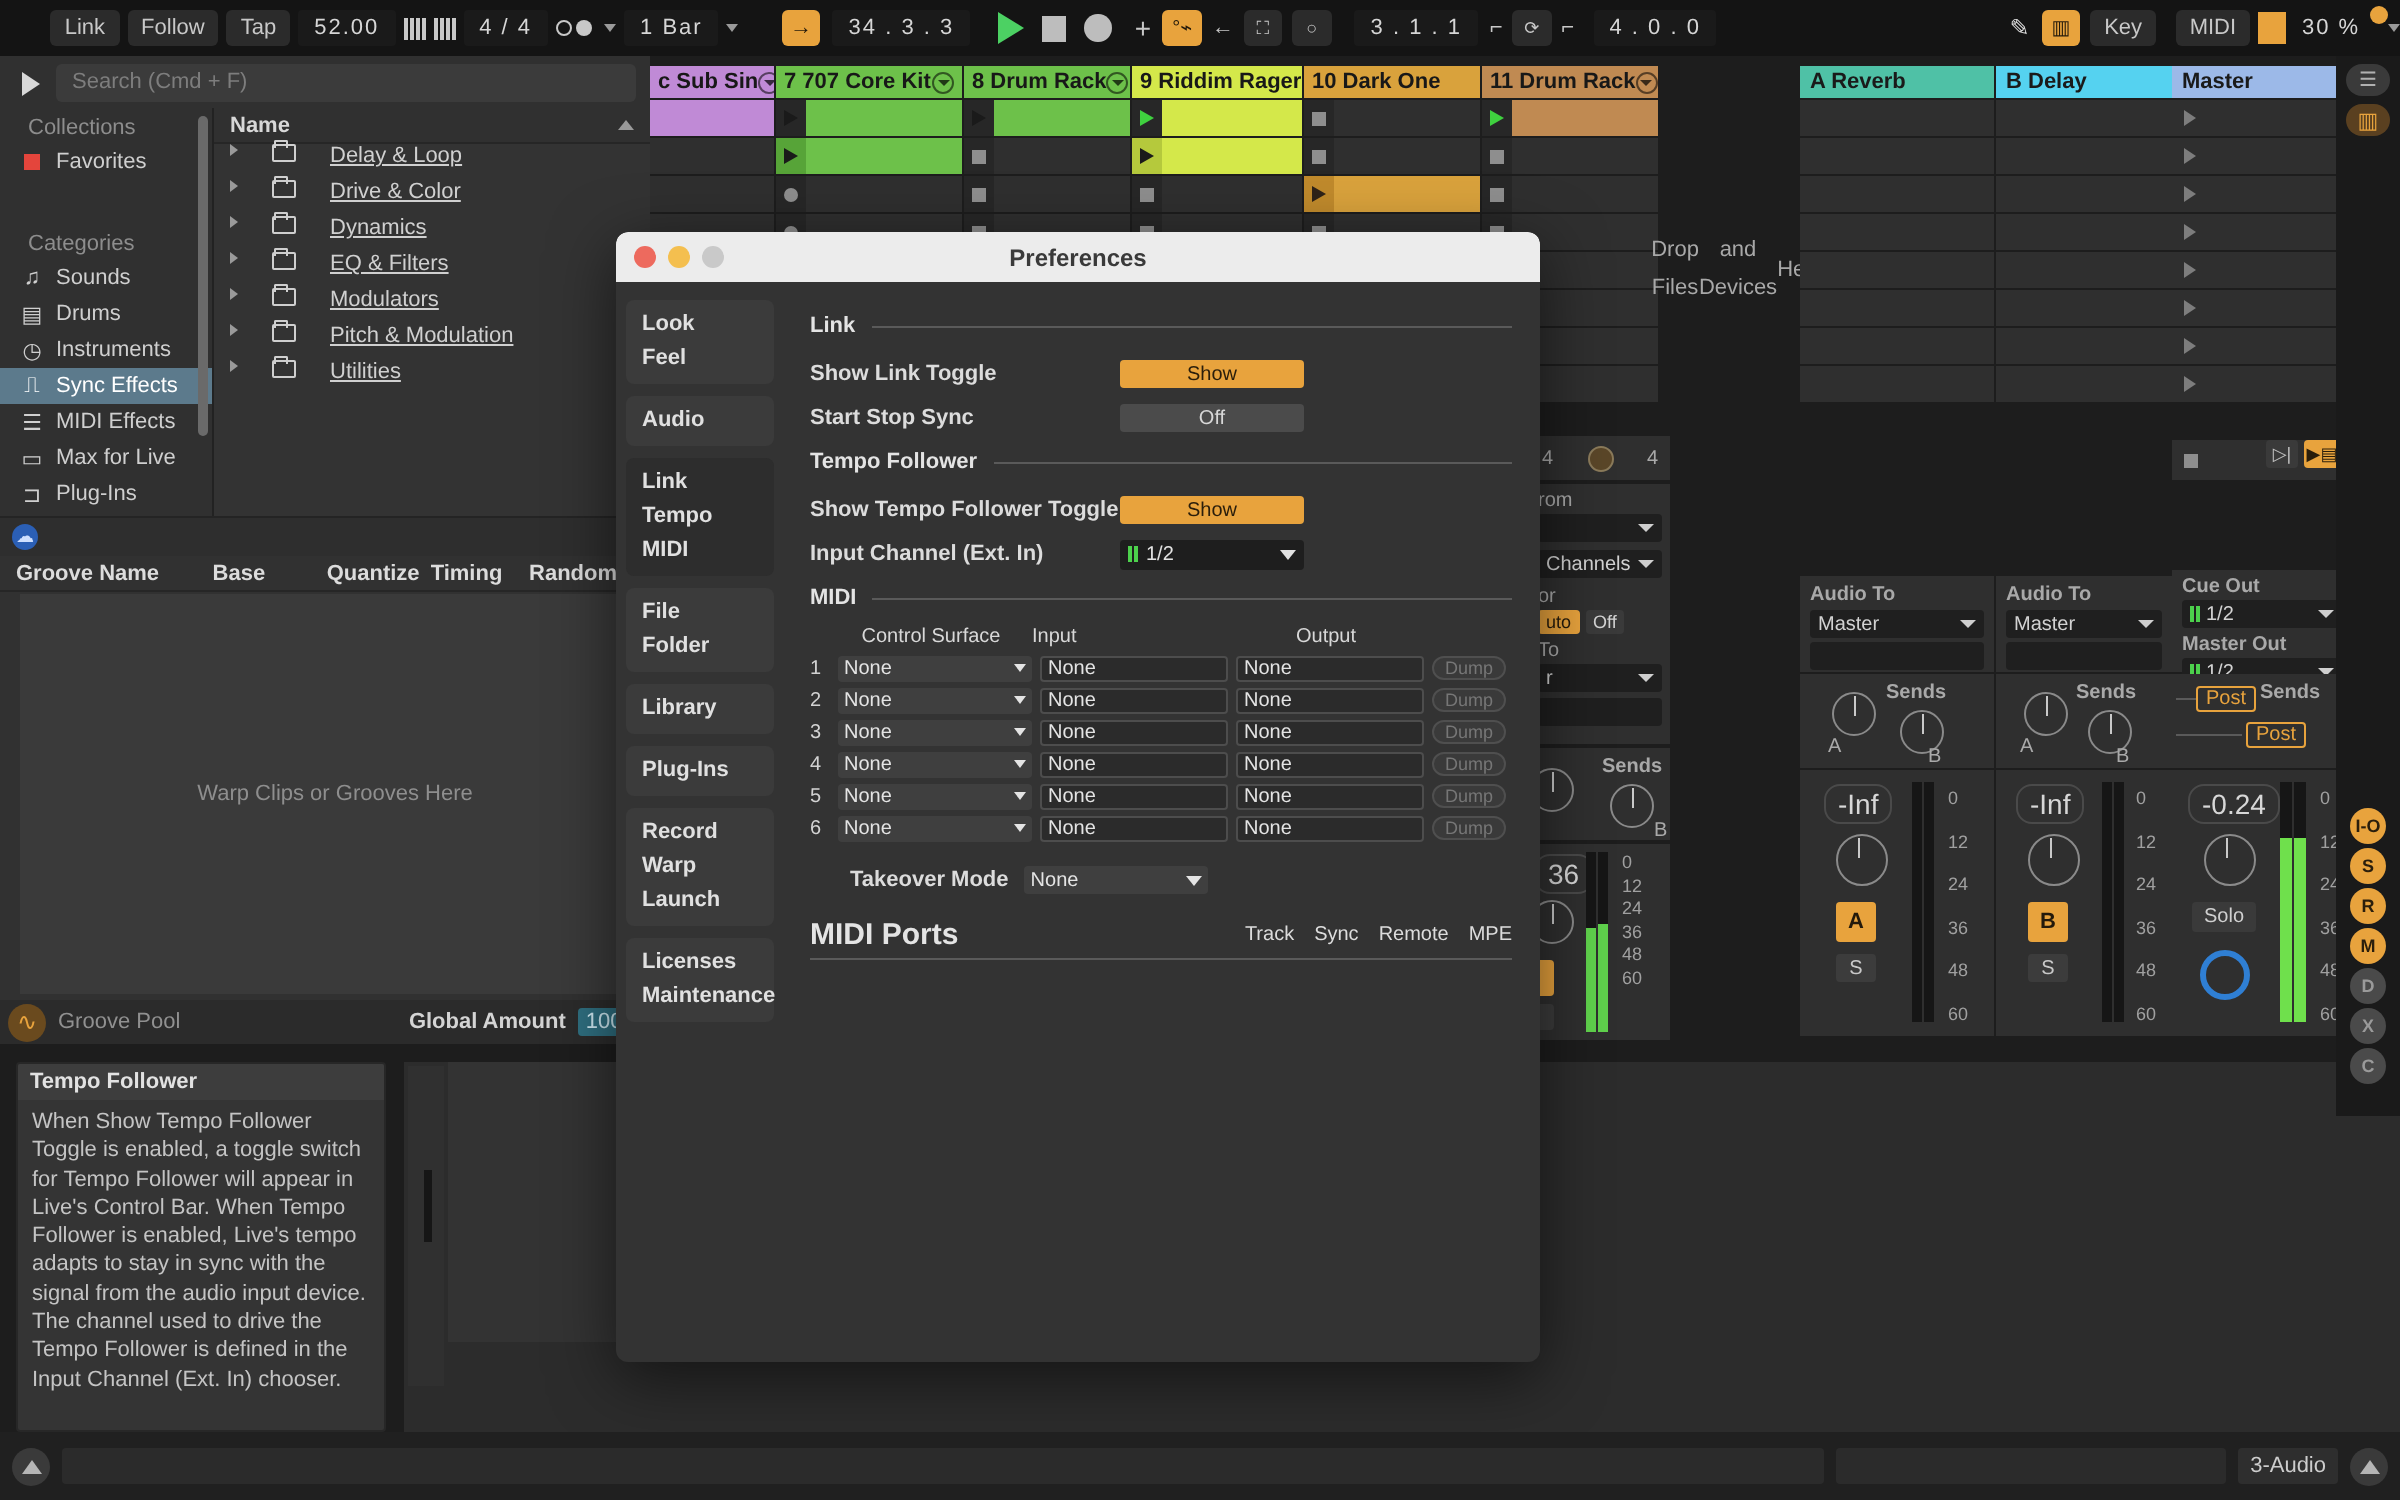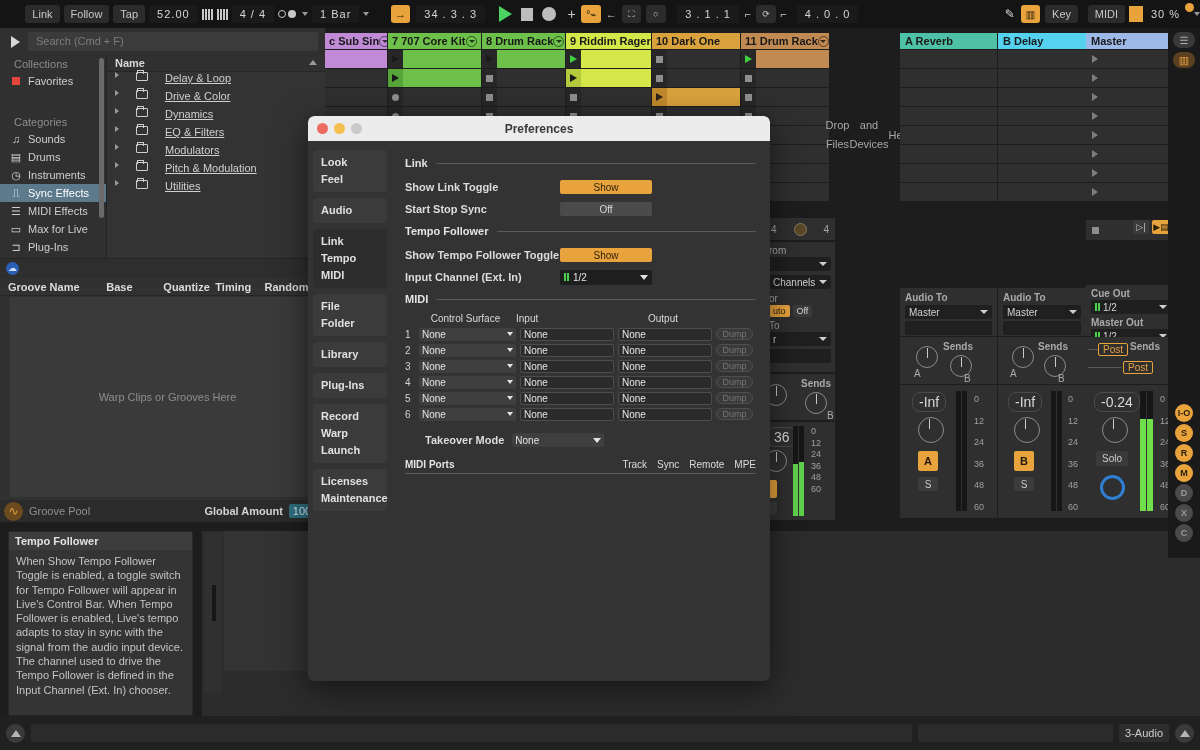--- a/index.html
+++ b/index.html
@@ -231,21 +231,21 @@
   .dump {
     width:37px;height:12px;background:#3a3a3a;border:1px solid #4f4f4f;border-radius:6px;
     display:flex;align-items:center;justify-content:center;font-size:9px;color:#767676;
   }
   .takeover { display:flex;align-items:center;gap:8px;margin-top:12px;padding-left:20px;}
   .takeover .lbl{font-size:11px;color:#dcdcdc;font-weight:bold;}
   .tmode{width:92px;height:14px;background:#3f3f3f;border-radius:2px;display:flex;align-items:center;
          justify-content:space-between;padding:0 3px;font-size:10px;color:#e4e4e4;}
   .tmode .cv{width:0;height:0;border-left:4px solid transparent;border-right:4px solid transparent;border-top:5px solid #e4e4e4;}
   .ports-hdr{display:flex;align-items:center;margin-top:12px;}
-  .ports-hdr .t{font-size:10px;font-weight:bold;color:#e4e4e4;}
+  .ports-hdr .t{font-size:15px;font-weight:bold;color:#e4e4e4;}
   .ports-hdr .cols{margin-left:auto;display:flex;gap:10px;font-size:10px;color:#dcdcdc;}
   .ports-line{height:1px;background:#5a5a5a;margin-top:3px;}
 </style>
 </head>
 <body>
 
 <div id="controlbar">
   <div class="cb-sep" style="width:26px"></div>
   <div class="cb-grp">
     <div class="cb-btn">Link</div>

